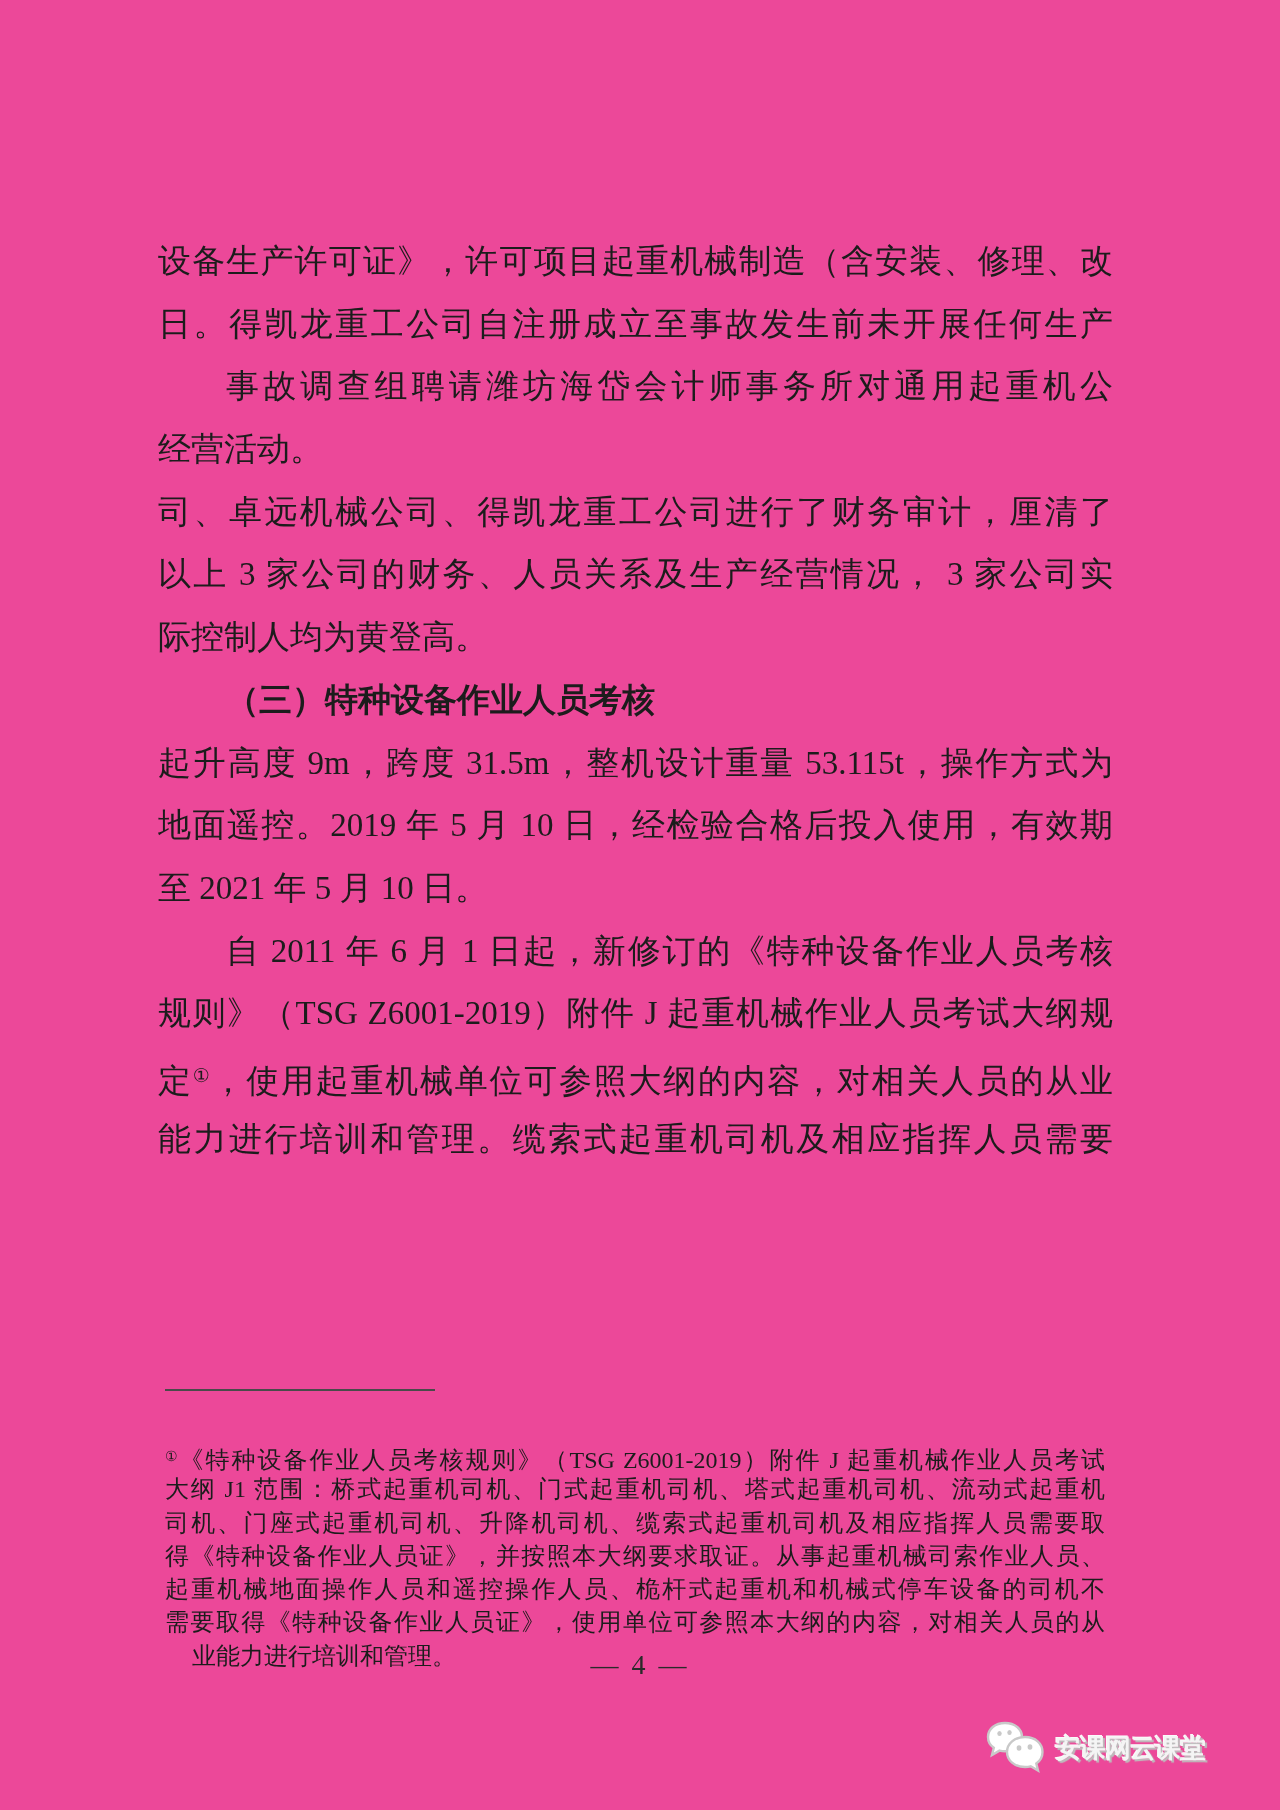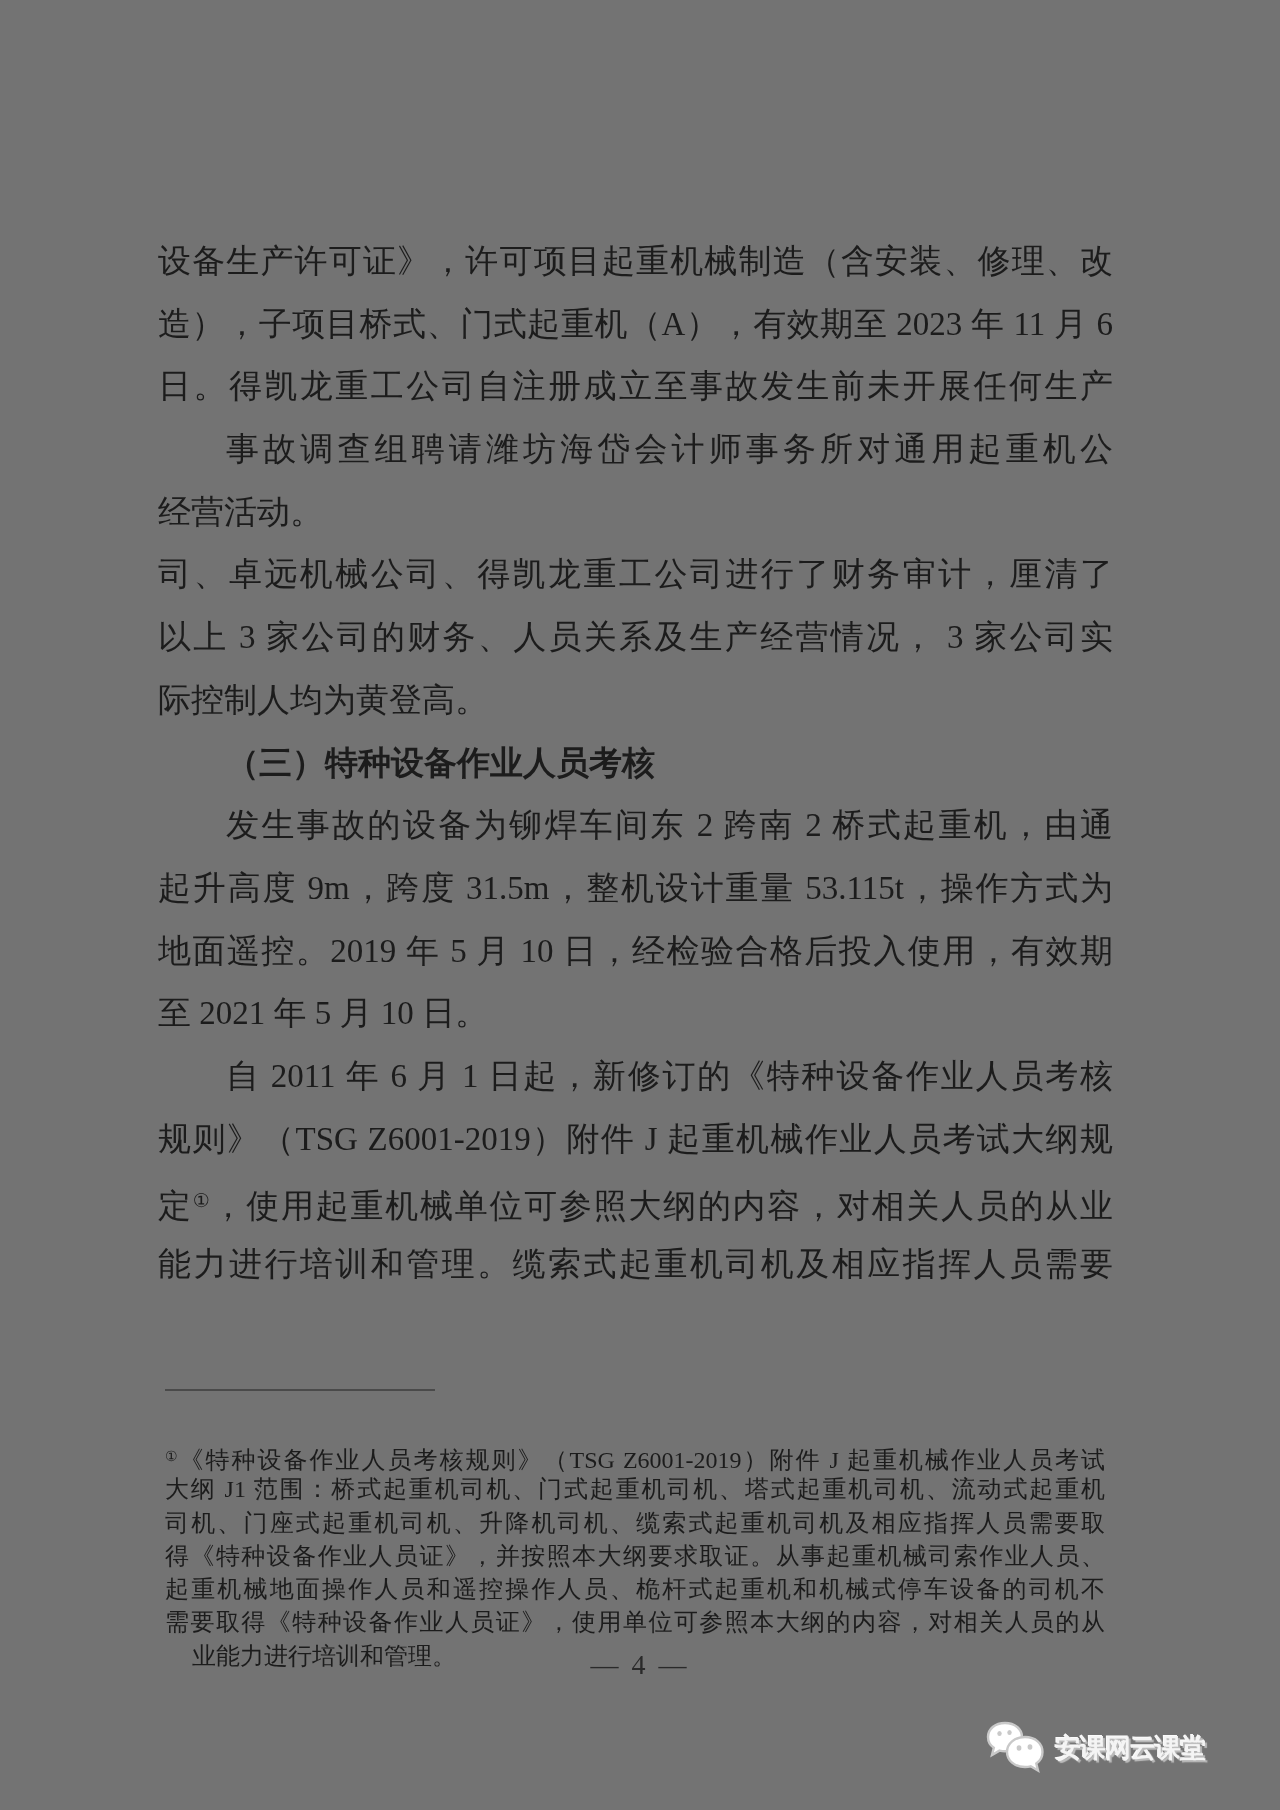--- a/index.html
+++ b/index.html
@@ -1,21 +1,21 @@
 <!DOCTYPE html>
 <html><head>
 <meta charset="utf-8">
 <style>
   * { margin: 0; padding: 0; box-sizing: border-box; }
   html, body { background: #ffffff; }
   .page {
     position: relative;
     width: 1280px;
     height: 1810px;
-    background: #737373;
+    background: #ec4899;
     font-family: "Liberation Serif", "DejaVu Serif", serif;
     color: #1c1c1c;
     overflow: hidden;
     margin: 0 auto;
   }
   .body-text {
     position: absolute;
     left: 158px;
     top: 230px;
     width: 955px;
@@ -86,29 +86,27 @@
     white-space: nowrap;
   }
 </style>
 </head>
 <body>
 
 <div class="page">
 
   <div class="body-text">
     <div class="bline">设备生产许可证》，许可项目起重机械制造（含安装、修理、改</div>
-    <div class="bline">造），子项目桥式、门式起重机（A），有效期至 2023 年 11 月 6</div>
     <div class="bline">日。得凯龙重工公司自注册成立至事故发生前未开展任何生产</div>
     <div class="bline indent">事故调查组聘请潍坊海岱会计师事务所对通用起重机公</div>
     <div class="bline end">经营活动。</div>
     <div class="bline">司、卓远机械公司、得凯龙重工公司进行了财务审计，厘清了</div>
     <div class="bline">以上 3 家公司的财务、人员关系及生产经营情况， 3 家公司实</div>
     <div class="bline end">际控制人均为黄登高。</div>
     <div class="bline indent bold end">（三）特种设备作业人员考核</div>
-    <div class="bline indent">发生事故的设备为铆焊车间东 2 跨南 2 桥式起重机，由通</div>
     <div class="bline">起升高度 9m，跨度 31.5m，整机设计重量 53.115t，操作方式为</div>
     <div class="bline">地面遥控。2019 年 5 月 10 日，经检验合格后投入使用，有效期</div>
     <div class="bline end">至 2021 年 5 月 10 日。</div>
     <div class="bline indent">自 2011 年 6 月 1 日起，新修订的《特种设备作业人员考核</div>
     <div class="bline">规则》（TSG Z6001-2019）附件 J 起重机械作业人员考试大纲规</div>
     <div class="bline">
       <span>定</span><span class="sup">①</span><span>，使用起重机械单位可参照大纲的内容，对相关人员的从业</span>
     </div>
     <div class="bline">能力进行培训和管理。缆索式起重机司机及相应指挥人员需要取、</div>
   </div>

